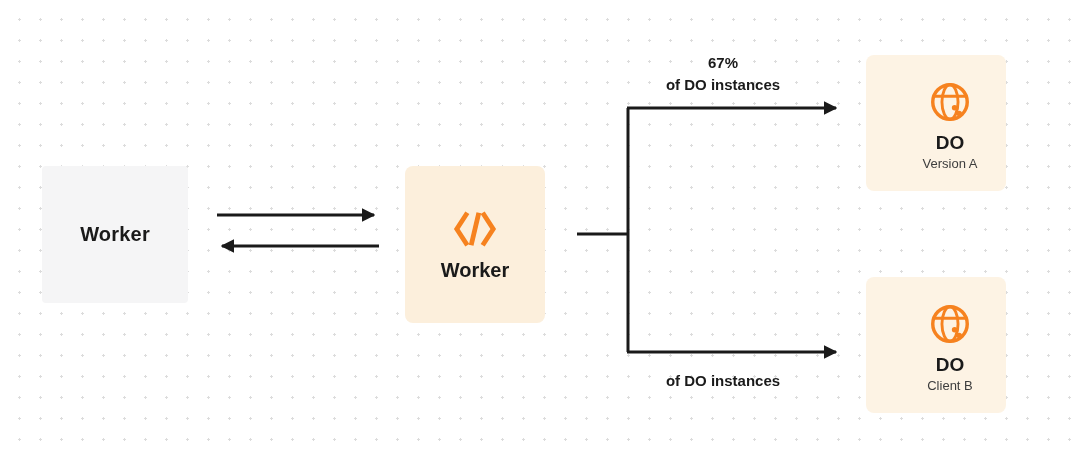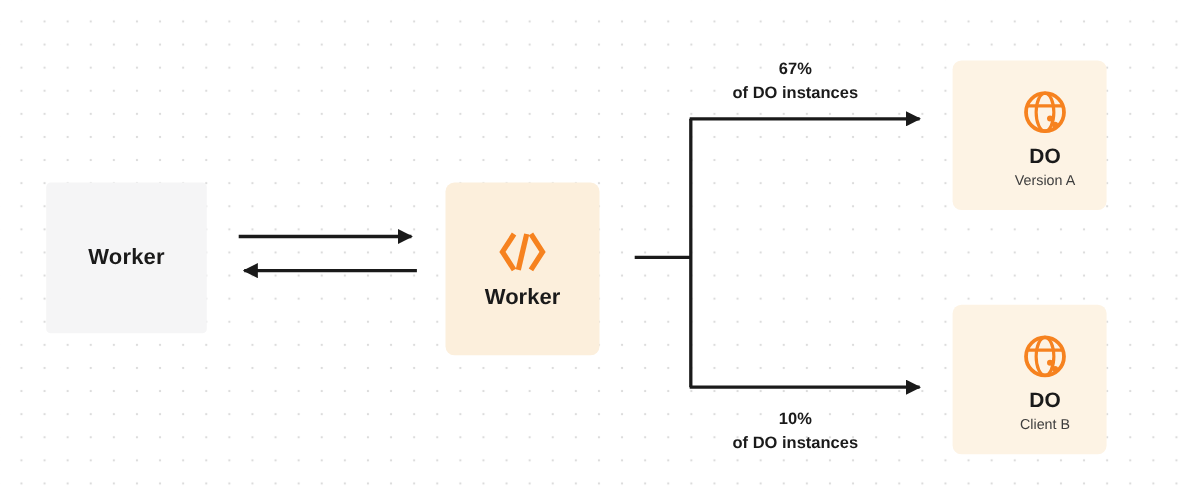--- a/index.html
+++ b/index.html
@@ -154,21 +154,20 @@
     </span>
     <span class="node-label">Worker</span>
   </div>
 
   <div class="split-label split-label-top">
     <div>67%</div>
     <div>of DO instances</div>
   </div>
 
   <div class="split-label split-label-bottom">
-    <div>10%</div>
     <div>of DO instances</div>
   </div>
 
   <div class="node node-do node-do-a">
     <span class="icon">
       <svg width="46" height="46" viewBox="0 0 40 40">
         <circle class="icon-stroke" stroke-width="3" cx="20" cy="20" r="15"></circle>
         <ellipse class="icon-stroke" stroke-width="2.5" cx="20" cy="20" rx="7" ry="15"></ellipse>
         <path class="icon-stroke" stroke-width="2.5" d="M6 15 H34"></path>
         <circle class="icon-fill" cx="24" cy="25" r="2.4"></circle>

